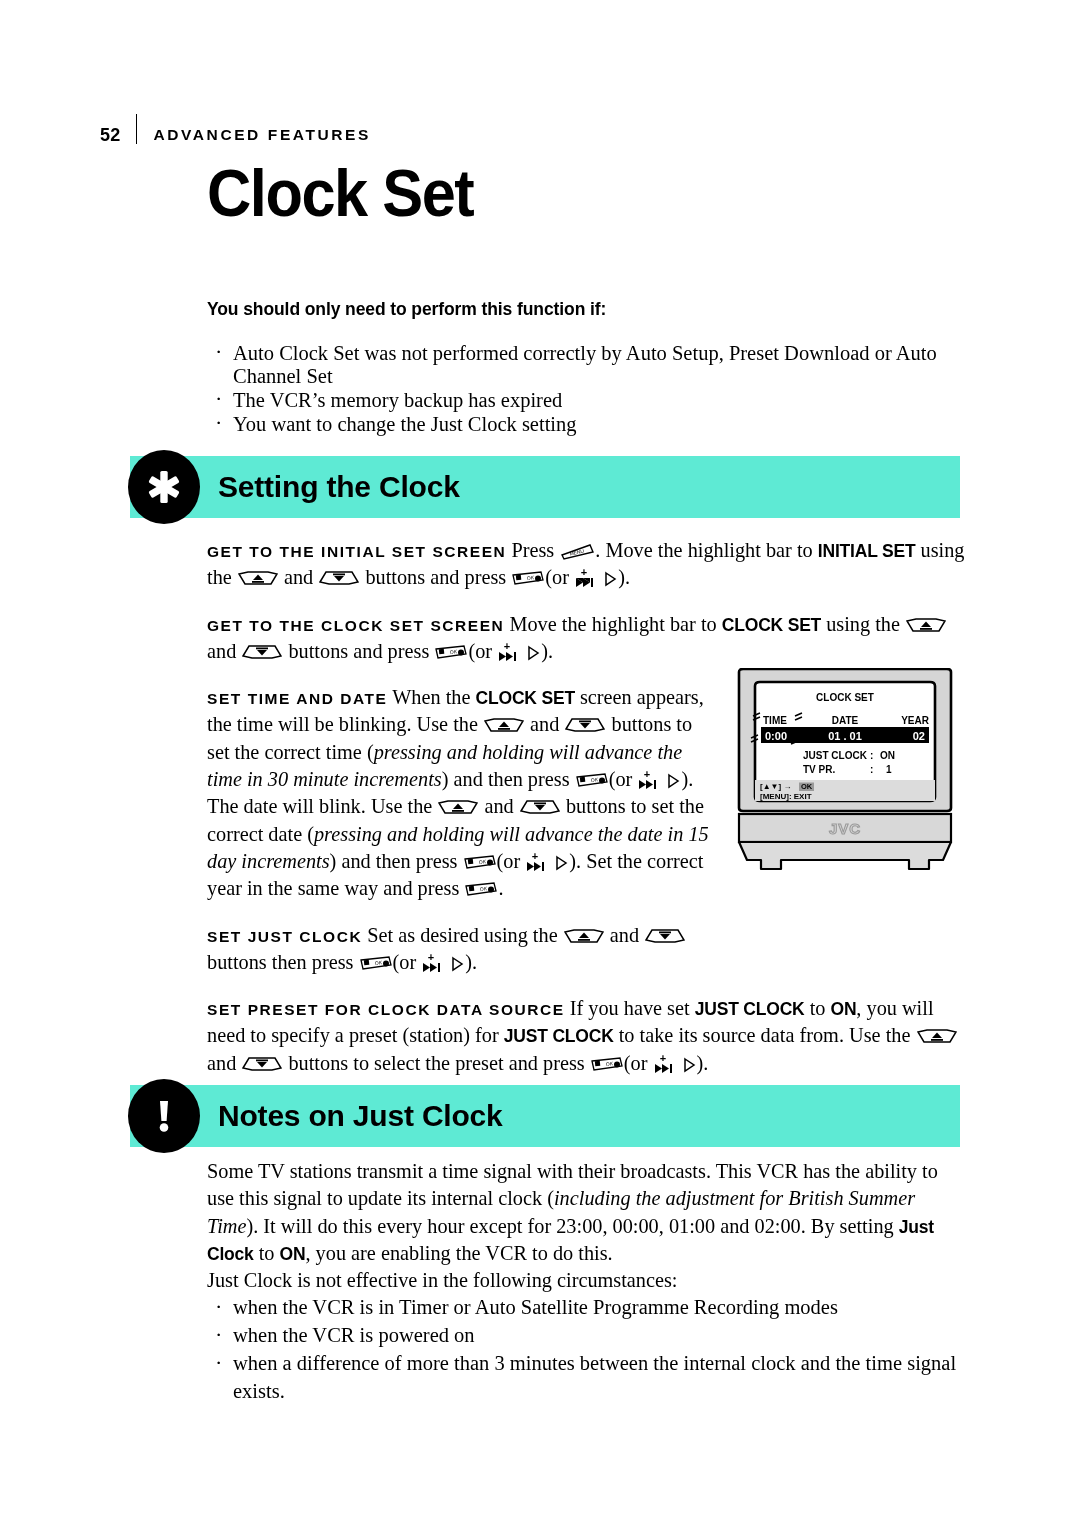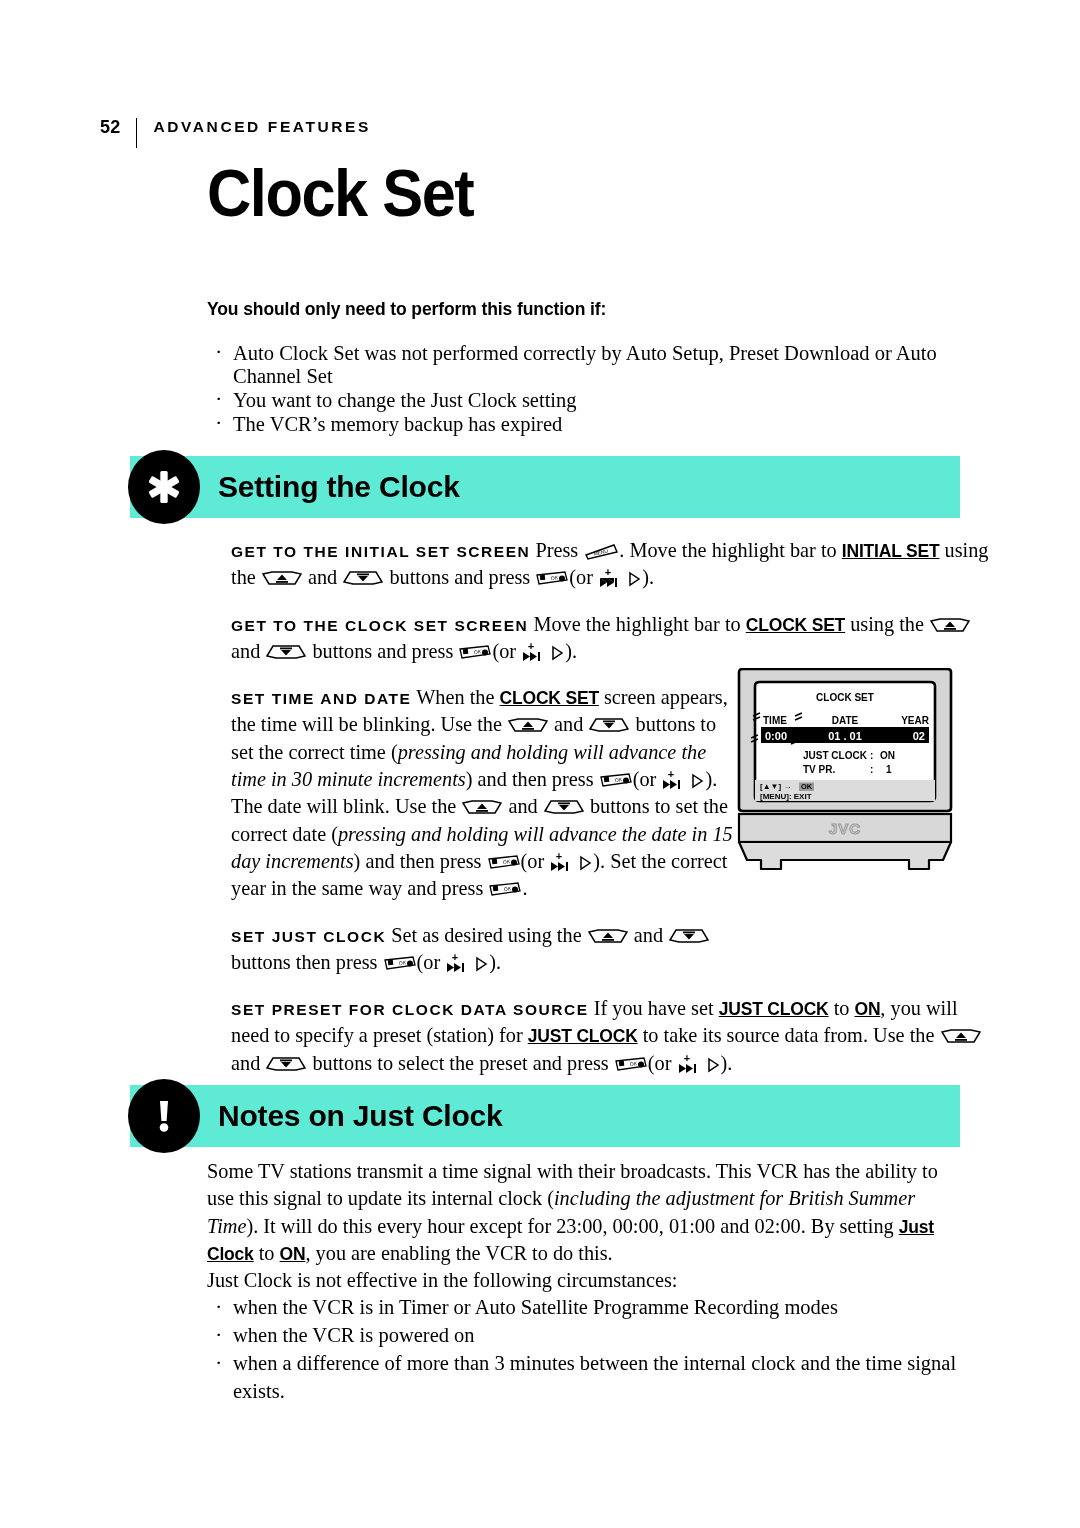--- a/index.html
+++ b/index.html
@@ -15,21 +15,21 @@
     color: #000000;
     overflow: hidden;
   }
 
   
   .runhead {
     position: absolute;
     left: 100px;
     top: 118px;
     display: flex;
-    align-items: flex-start;
+    align-items: flex-end;
     height: 26px;
   }
   .runhead-page {
     font-family: "Liberation Sans", sans-serif;
     font-weight: bold;
     font-size: 18px;
     letter-spacing: 0.2px;
     line-height: 1;
   }
   .runhead-rule {
@@ -127,36 +127,34 @@
   }
 
   
   .instructions {
     position: absolute;
     left: 207px;
     top: 537px;
     width: 760px;
     font-size: 20.3px;
     line-height: 1.345;
-    margin-left: 24px;
   }
   .instructions p { margin: 0 0 19px 0; }
   .instructions p.narrow { width: 505px; }
   .step-label {
     font-family: "Liberation Sans", sans-serif;
     font-weight: bold;
     font-size: 15.5px;
     letter-spacing: 1.55px;
   }
   .bold-ui {
     font-family: "Liberation Sans", sans-serif;
     font-weight: bold;
     font-size: 17.5px;
     letter-spacing: -0.2px;
-    text-decoration: underline;
   }
   .ital { font-style: italic; }
 
   
   .key {
     display: inline-block;
     vertical-align: -3px;
     margin: 0 1px;
   }
   .key svg { display: block; }
@@ -190,22 +188,22 @@
   <span class="runhead-rule"></span>
   <span class="runhead-label">ADVANCED FEATURES</span>
 </div>
 
 <div class="page-title">Clock Set</div>
 
 <div class="intro">
   <div class="intro-lead">You should only need to perform this function if:</div>
   <ul class="bullets">
     <li>Auto Clock Set was not performed correctly by Auto Setup, Preset Download or Auto Channel Set</li>
+    <li>The VCR’s memory backup has expired</li>
     <li>You want to change the Just Clock setting</li>
-    <li>The VCR’s memory backup has expired</li>
   </ul>
 </div>
 
 <div class="sectionbar" style="top:456px;">
   <div class="badge">
     <svg width="44" height="44" viewBox="0 0 44 44" aria-hidden="true">
       <g fill="#ffffff">
         <rect x="18.3" y="6" width="7.4" height="32" rx="1.6"></rect>
         <rect x="18.3" y="6" width="7.4" height="32" rx="1.6" transform="rotate(60 22 22)"></rect>
         <rect x="18.3" y="6" width="7.4" height="32" rx="1.6" transform="rotate(120 22 22)"></rect>

